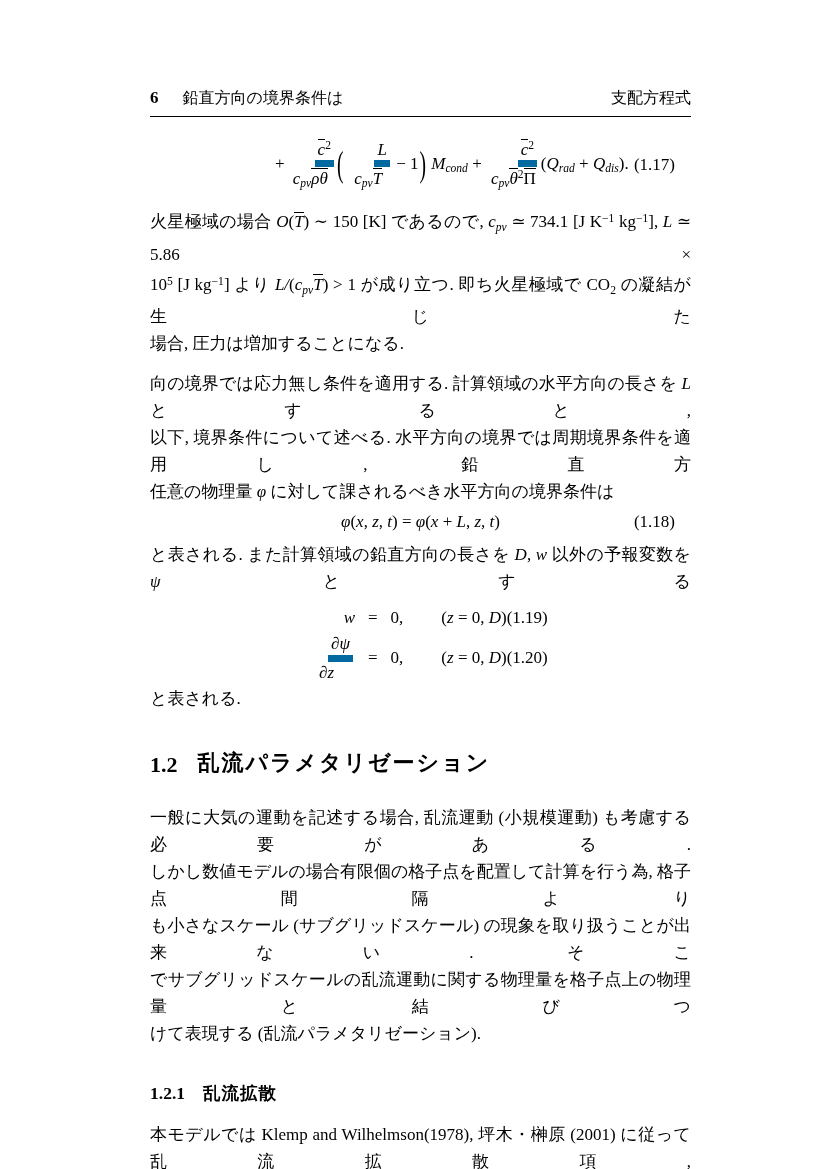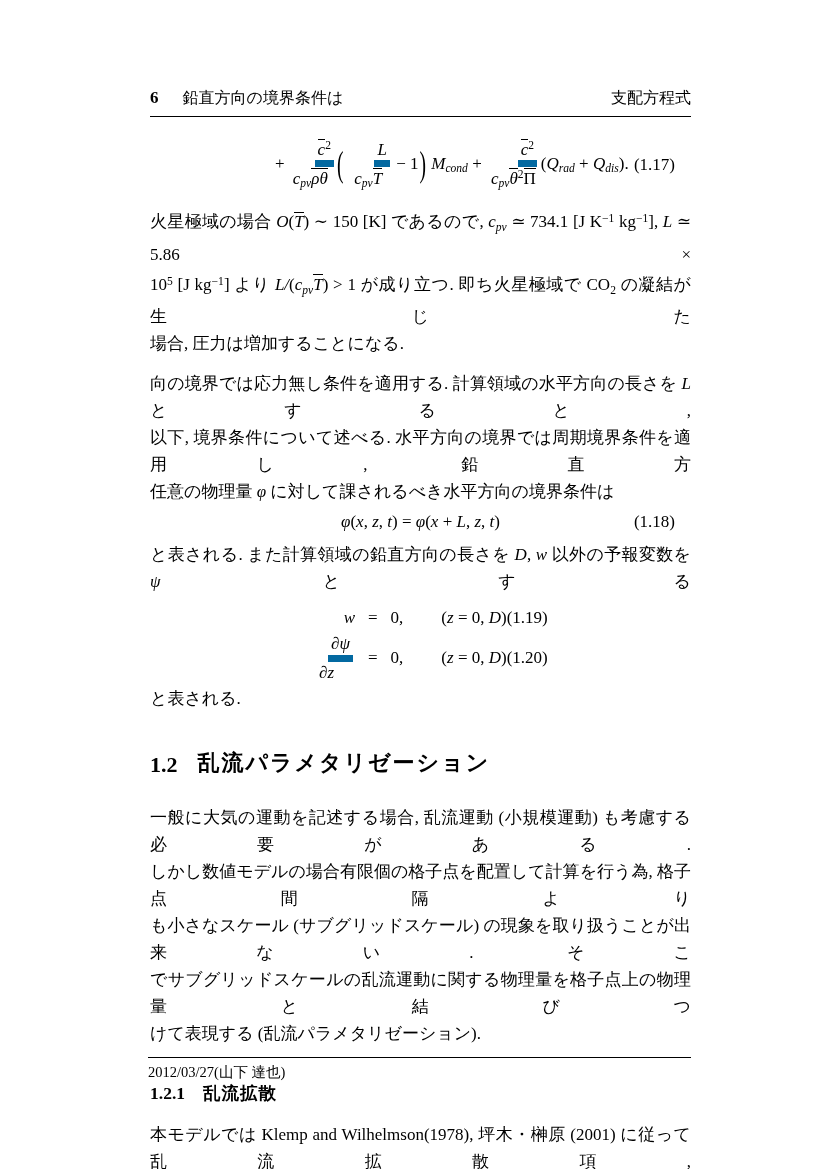--- a/index.html
+++ b/index.html
@@ -142,16 +142,13 @@
       <span class="title">乱流拡散</span>
     </div>
 
     <div class="para mt16">
       <div class="line">本モデルでは Klemp and Wilhelmson(1978), 坪木・榊原 (2001) に従って乱流拡散項,</div>
 
     </div>
 
   </div>
 
-  <div class="footer">
-    <span>2012/03/27(山下 達也)</span>
-  </div>
 </div>
 
 </body></html>

